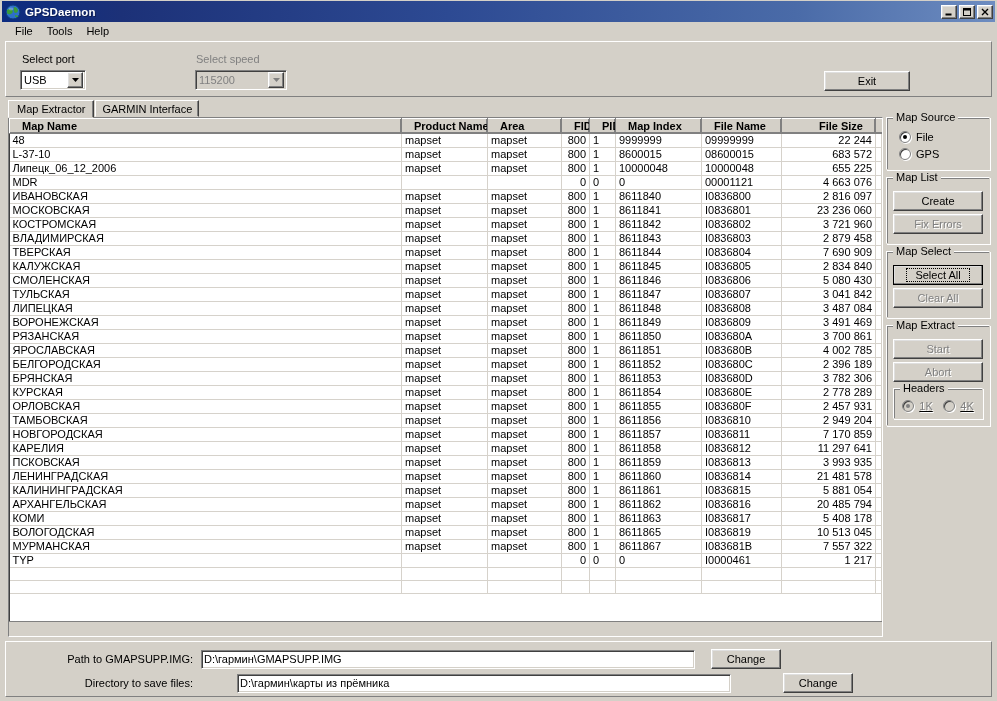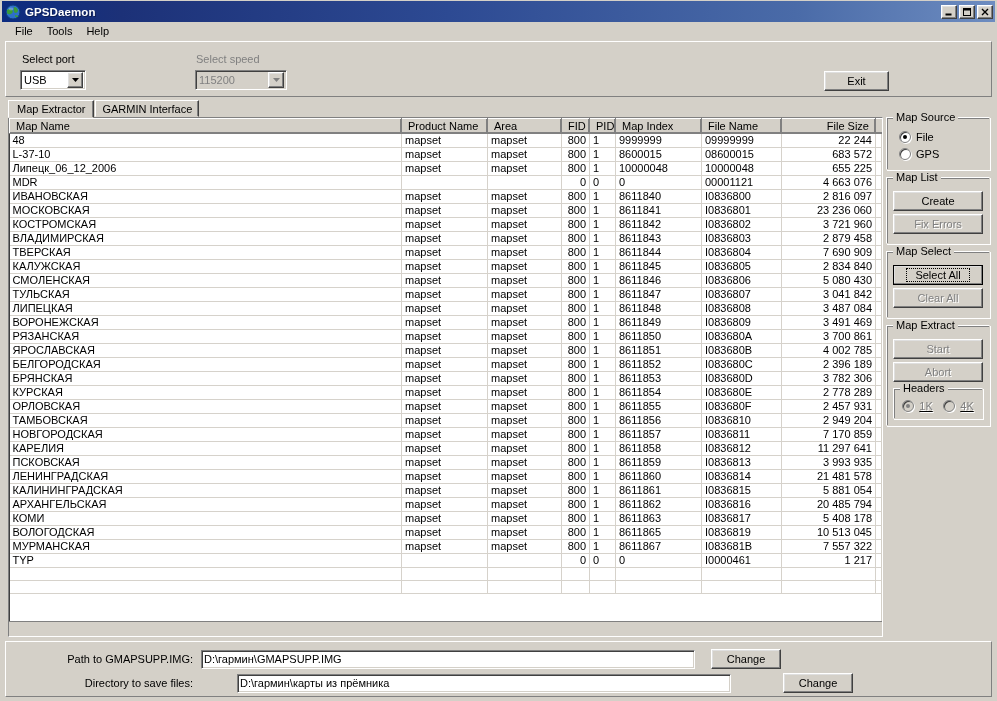--- a/index.html
+++ b/index.html
@@ -167,23 +167,23 @@
     width:100%;
     table-layout:fixed;
     font-size:11px;
   }
   table.grid th{
     background:#d4d0c8;
     border:1px solid;
     border-color:#ffffff #808080 #808080 #ffffff;
     box-shadow:inset -1px -1px 0 #808080;
     height:15px;
-    font-weight:normal;
+    font-weight:bold;
     font-size:11px;
-    padding:0 6px;
+    padding:0 12px;
     text-align:left;
     color:#000;
     box-sizing:border-box;
     cursor:default;
     white-space:nowrap;
     overflow:hidden;
   }
   table.grid th.r{text-align:right;}
   table.grid td{
     height:13px;
@@ -367,21 +367,21 @@
       </div>
       <span class="lbl dim" style="left:190px;top:11px;">Select speed</span>
       <div class="combo dis" style="left:189px;top:28px;width:92px;">
         <span class="cval">115200</span>
         <span class="carrow">
           <svg width="7" height="4" viewBox="0 0 7 4">
               <path d="M0 0 L7 0 L3.5 4 Z" fill="#808080"></path>
             </svg>
         </span>
       </div>
-      <div class="btn" style="position:absolute;left:818px;top:29px;width:65px;height:20px;">
+      <div class="btn" style="position:absolute;left:818px;top:29px;width:86px;height:20px;">
         <span>Exit</span>
       </div>
     </div>
 
     <div class="tabstrip">
       <div class="tab active">
         <span>Map Extractor</span>
       </div>
       <div class="tab">
         <span>GARMIN Interface</span>

